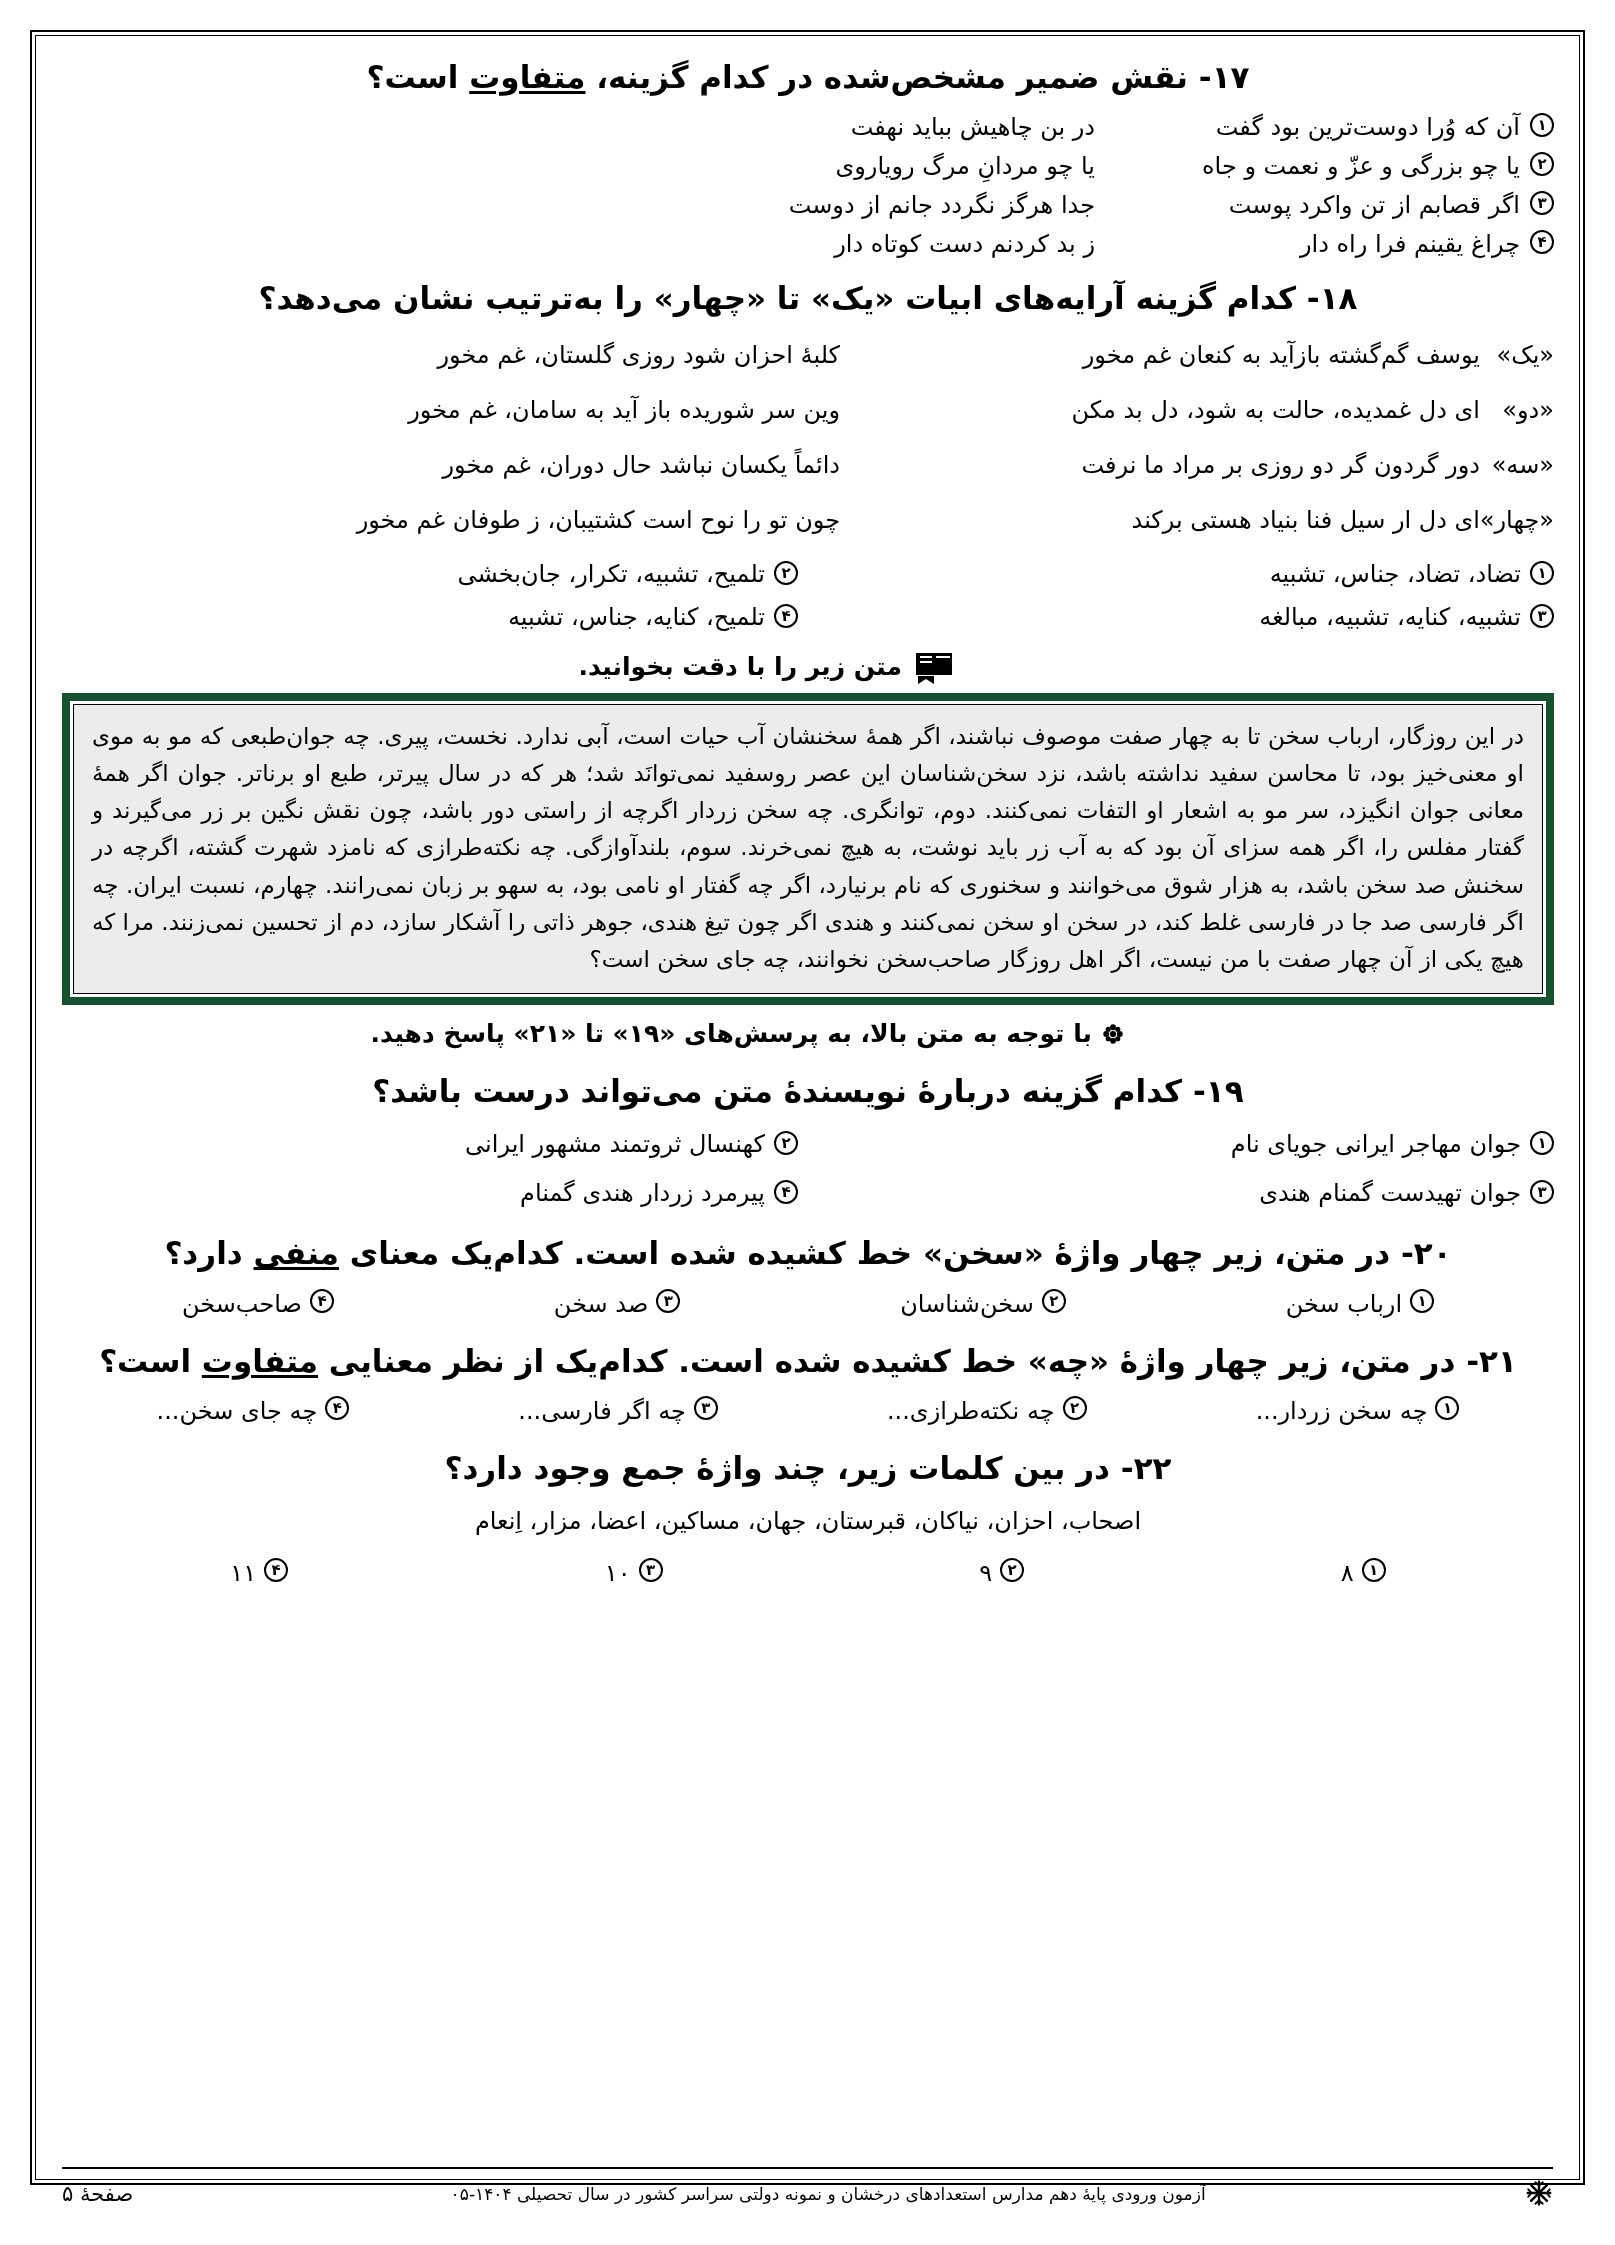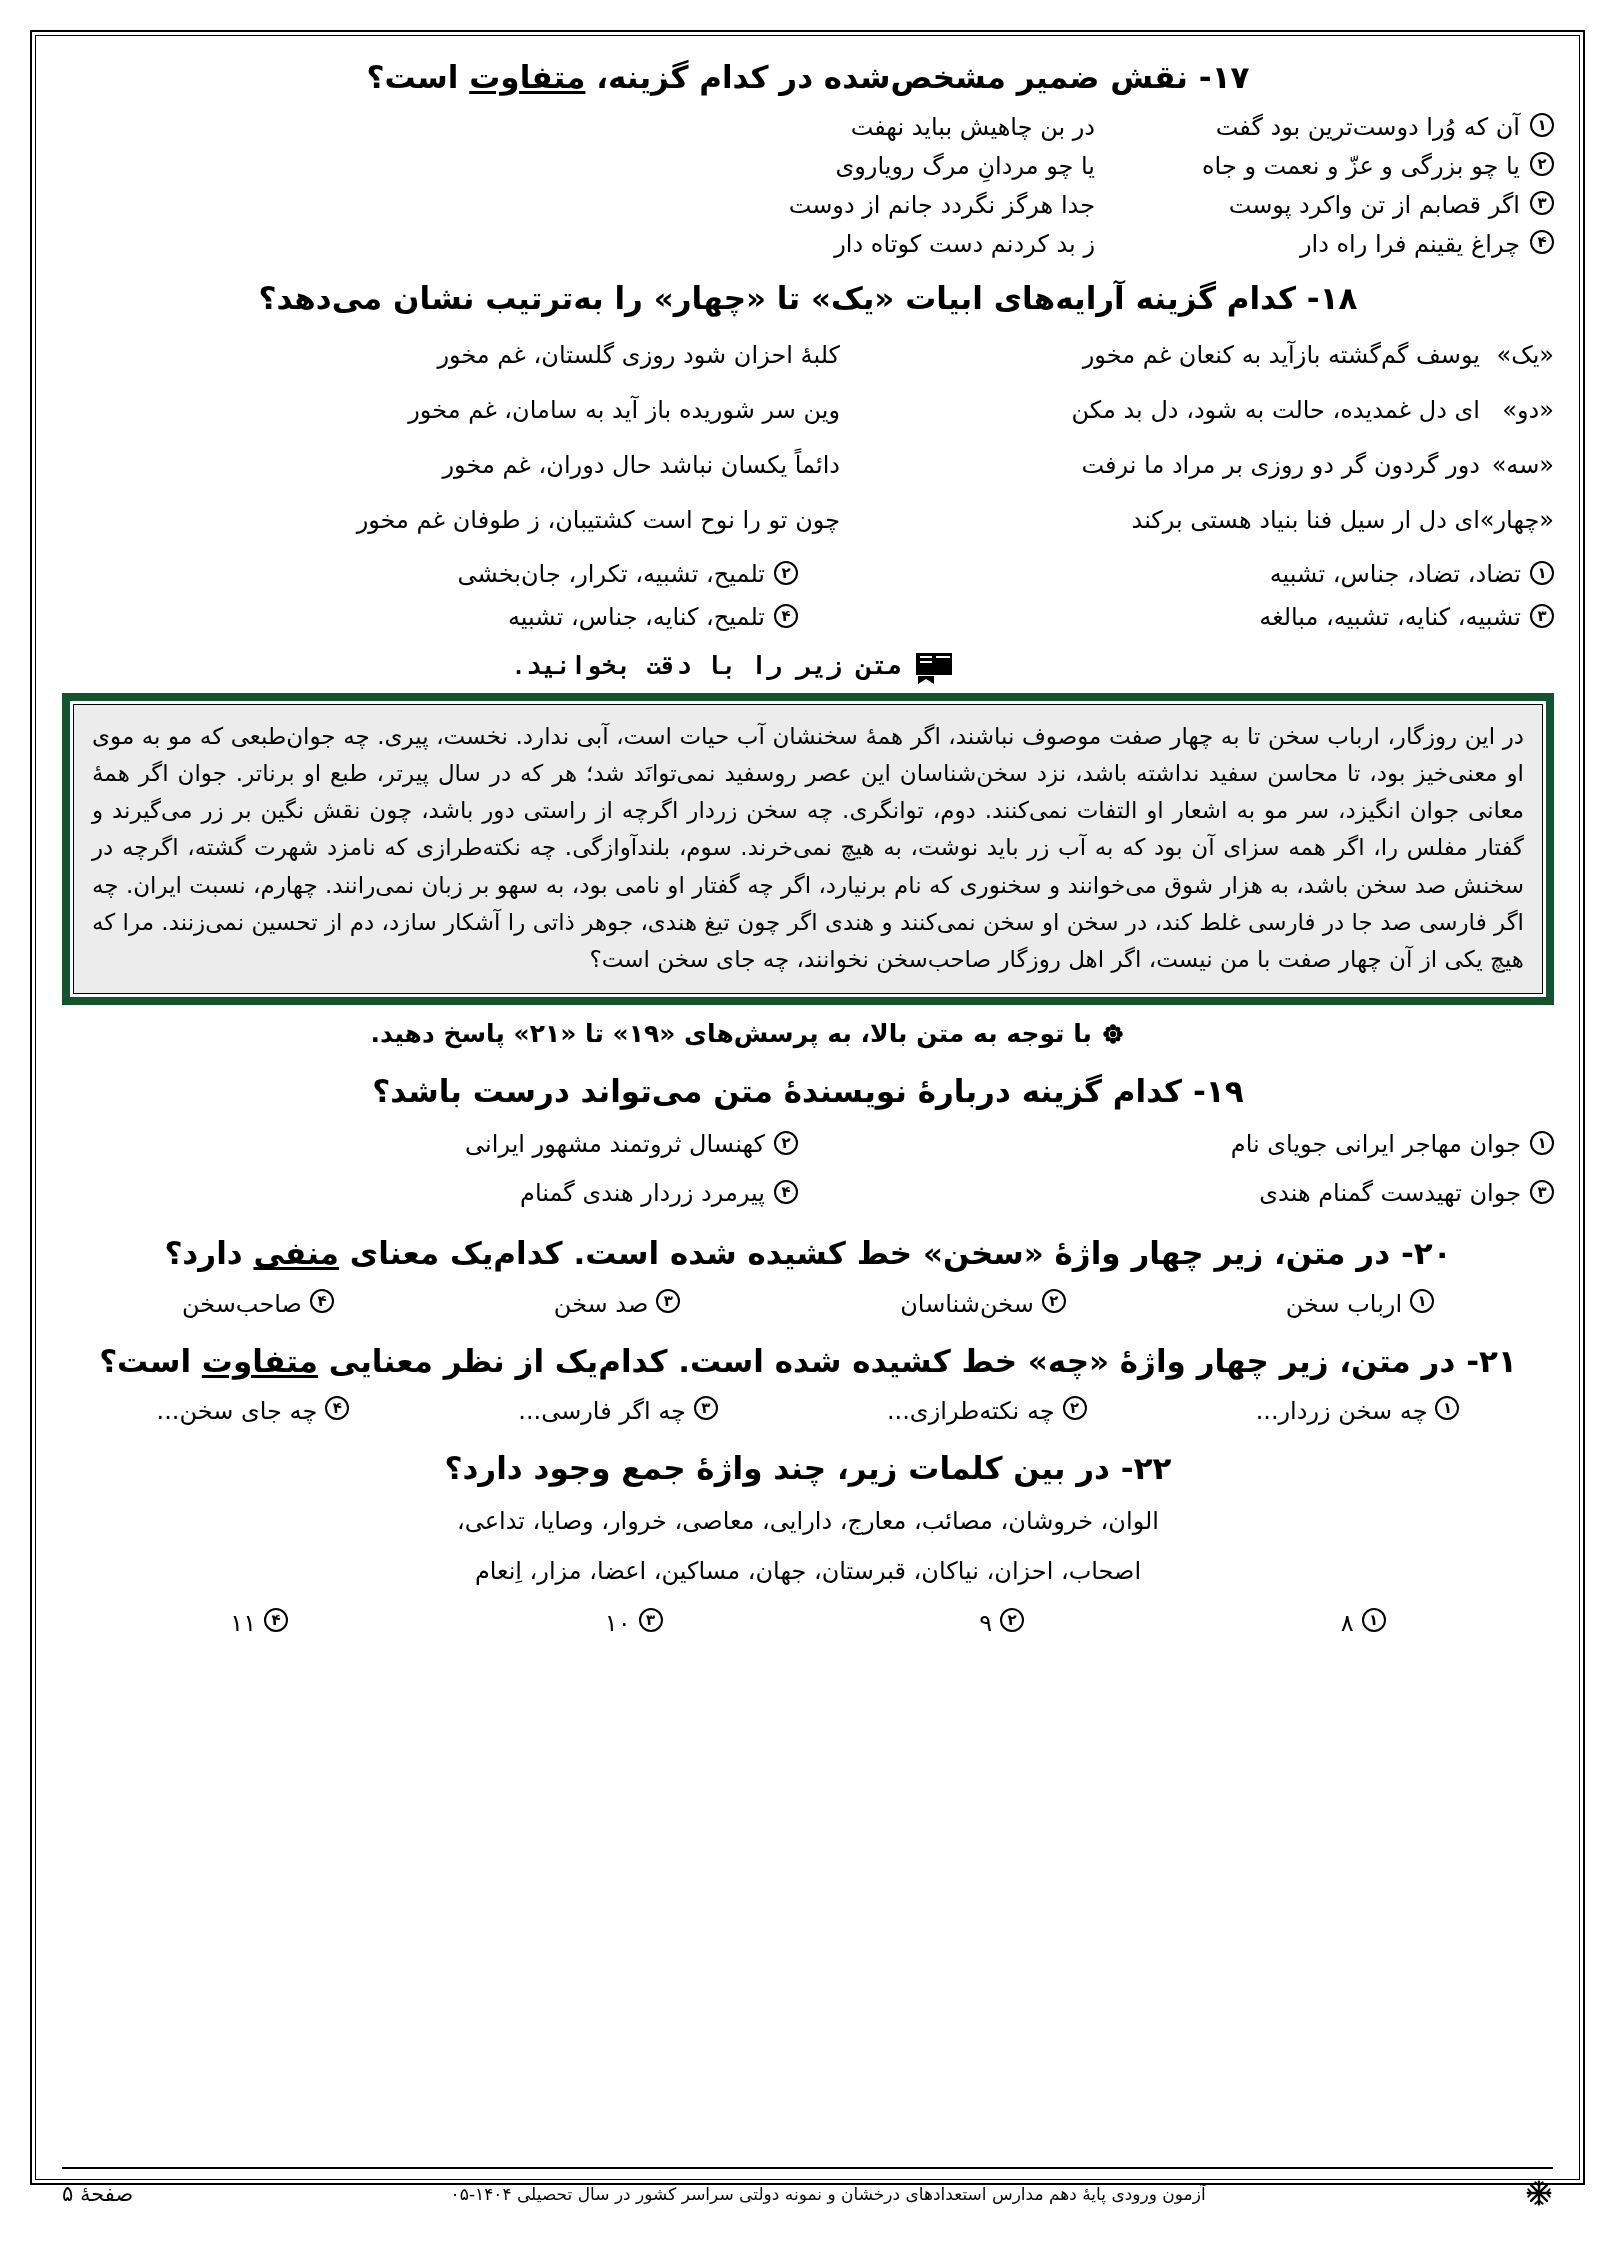--- a/index.html
+++ b/index.html
@@ -291,21 +291,21 @@
       <div class="opt">
         <span class="bullet">۳</span>
         <span class="opt-text">تشبیه، کنایه، تشبیه، مبالغه</span>
       </div>
       <div class="opt">
         <span class="bullet">۴</span>
         <span class="opt-text">تلمیح، کنایه، جناس، تشبیه</span>
       </div>
     </div>
 
-    <div class="section-head centerish" style="justify-content:flex-start; padding-right:600px;font-family:Liberation Mono, monospace;">
+    <div class="section-head centerish" style="justify-content:flex-start; padding-right:600px;">
       <span class="book-icon">
         <svg viewBox="0 0 40 36" width="40" height="36" aria-hidden="true">
           <path d="M2 4 H20 V26 H2 Z" fill="#000"></path>
           <path d="M20 4 H38 V26 H20 Z" fill="#000"></path>
           <path d="M4 27 L20 27 L20 35 L12 30 L4 35 Z" fill="#000"></path>
           <path d="M6 7 H18 V9 H6 Z" fill="#fff"></path>
           <path d="M22 7 H36 V9 H22 Z" fill="#fff"></path>
           <path d="M6 12 H18 V14 H6 Z" fill="#fff"></path>
         </svg>
       </span>
@@ -419,21 +419,20 @@
 
     <div class="spacer-sm"></div>
 
     <div class="q-head">
       <span class="q-head-inner">
         <span>۲۲-</span>
         <span>در بین کلمات زیر، چند واژهٔ جمع وجود دارد؟</span>
       </span>
     </div>
 
-    <div class="wordlist">الوان، خروشان، مصائب، معارج، دارایی، معاصی، خروار، وصایا، تداعی،</div>
     <div class="wordlist">اصحاب، احزان، نیاکان، قبرستان، جهان، مساکین، اعضا، مزار، اِنعام</div>
 
     <div class="opt-inline" style="margin-top:14px;">
       <div class="opt">
         <span class="bullet">۱</span>
         <span class="opt-text">۸</span>
       </div>
       <div class="opt">
         <span class="bullet">۲</span>
         <span class="opt-text">۹</span>

